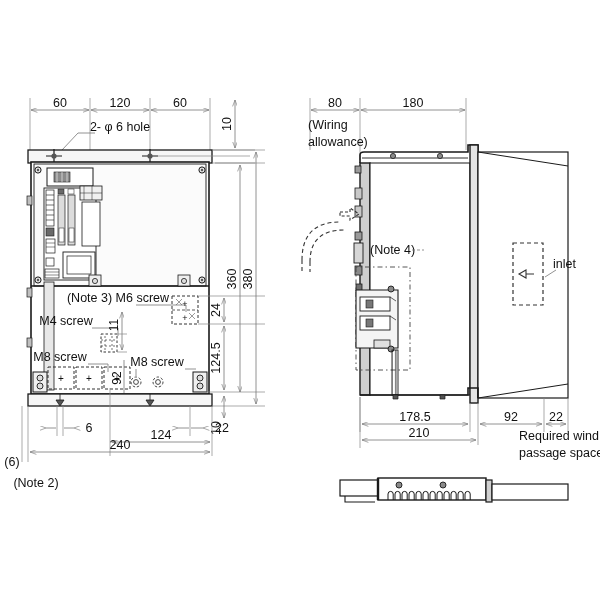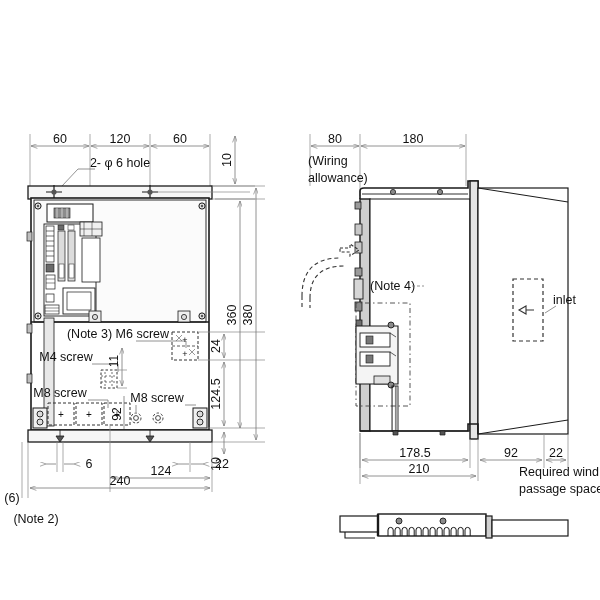--- a/index.html
+++ b/index.html
@@ -1,18 +1,18 @@
 <!DOCTYPE html>
 <html><head>
 <meta charset="utf-8">
 <style>
   html,body{margin:0;padding:0;background:#ffffff;}
   body{width:600px;height:600px;overflow:hidden;
        font-family:"Liberation Sans",sans-serif;color:#000;}
-  #stage{position:relative;width:600px;height:480px;margin-top:36px;}
+  #stage{position:relative;width:600px;height:480px;}
   svg{position:absolute;left:0;top:0;width:600px;height:600px;display:block;}
   text{font-family:"Liberation Sans",sans-serif;fill:#111;}
 </style>
 </head>
 <body>
 
 <div id="stage">
 <svg viewBox="0 0 600 600">
   <defs>
     <marker id="ar" markerWidth="9" markerHeight="9" refX="8" refY="3" orient="auto">

